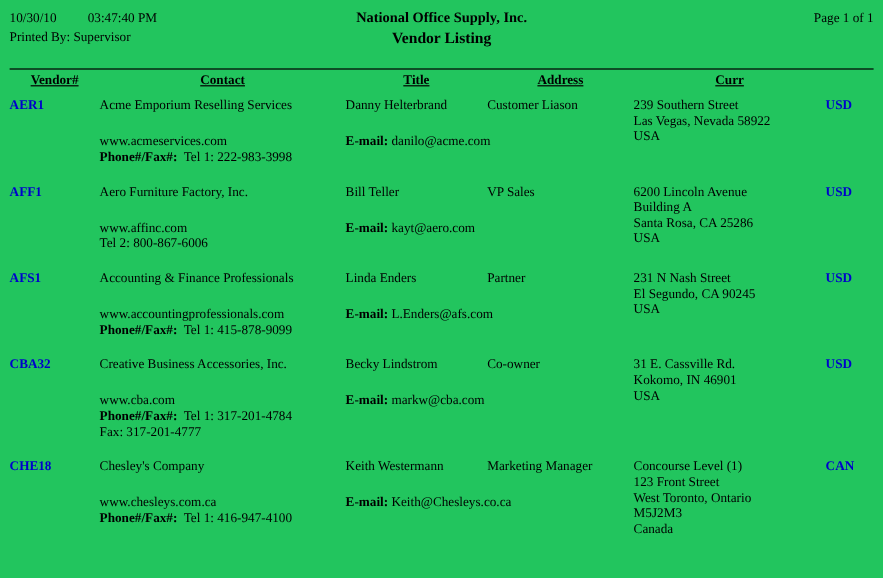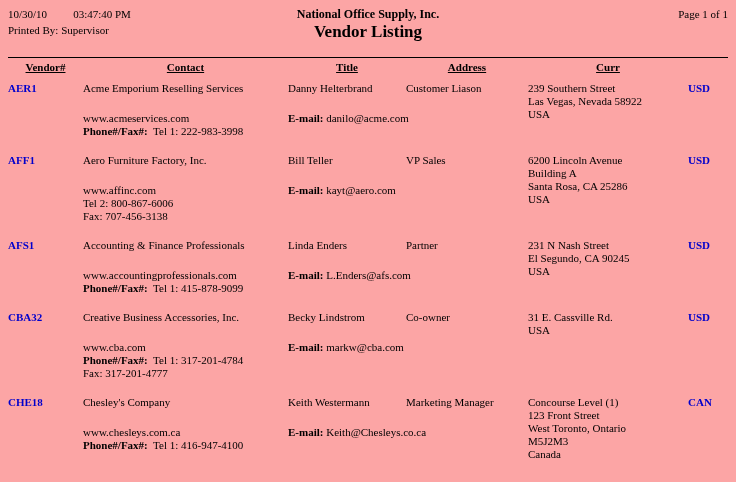--- a/index.html
+++ b/index.html
@@ -1,33 +1,33 @@
 <!DOCTYPE html>
 <html><head>
 <meta charset="utf-8">
 <style>
   html,body{margin:0;padding:0;background:#fff;}
   .page{
     width:736px;height:482px;
-    background:#fca5a5;color:#000;
+    background:#22c55e;color:#000;
     font-family:"Liberation Serif","DejaVu Serif",serif;
     font-size:11px;line-height:13px;
     box-sizing:border-box;
     padding:8px 8px 0 8px;
     overflow:hidden;
     position:relative;
   }
   
   .rpt-header{display:grid;grid-template-columns:1fr auto 1fr;align-items:baseline;}
   .rpt-header .left{text-align:left;}
   .rpt-header .center{text-align:center;}
   .rpt-header .right{text-align:right;}
   .date{display:inline-block;margin-right:26px;}
   .company-name{font-weight:bold;font-size:12px;}
-  .report-title{font-weight:bold;font-size:17px;line-height:22px;}
+  .report-title{font-weight:bold;font-size:13px;line-height:22px;}
   .printed-by{font-size:11px;margin-top:3px;}
   .page-num{font-size:11px;}
   .rule{border-top:1px solid #000;margin-top:14px;margin-bottom:3px;}
   
   .grid{display:grid;grid-template-columns:75px 205px 118px 122px 160px 1fr;column-gap:0;}
   .thead{margin-top:2px;margin-bottom:8px;}
   .thead .th{font-weight:bold;text-decoration:underline;font-size:11px;text-align:center;}
   .vrow{margin-bottom:16px;}
   .line{min-height:13px;white-space:nowrap;}
   .gap{margin-top:17px;}
@@ -85,21 +85,20 @@
     </div>
     <div class="col"><span class="vcode">USD</span></div>
   </div>
 
   <div class="grid vrow">
     <div class="col"><span class="vcode">AFF1</span></div>
     <div class="col">
       <div class="line">Aero Furniture Factory, Inc.</div>
       <div class="line gap">www.affinc.com</div>
       <div class="line">Tel 2: 800-867-6006</div>
-      <div class="line">Fax: 707-456-3138</div>
     </div>
     <div class="col">
       <div class="line">Bill Teller</div>
       <div class="line gap"><span class="b">E-mail:</span> <span>kayt@aero.com</span></div>
     </div>
     <div class="col">
         <div class="line">VP Sales</div>
       </div>
     <div class="col">
       <div class="line">6200 Lincoln Avenue</div>
@@ -142,20 +141,21 @@
     </div>
     <div class="col">
       <div class="line">Becky Lindstrom</div>
       <div class="line gap"><span class="b">E-mail:</span> <span>markw@cba.com</span></div>
     </div>
     <div class="col">
         <div class="line">Co-owner</div>
       </div>
     <div class="col">
       <div class="line">31 E. Cassville Rd.</div>
+      <div class="line">Kokomo, IN 46901</div>
       <div class="line">USA</div>
     </div>
     <div class="col"><span class="vcode">USD</span></div>
   </div>
 
   <div class="grid vrow">
     <div class="col"><span class="vcode">CHE18</span></div>
     <div class="col">
       <div class="line">Chesley's Company</div>
       <div class="line gap">www.chesleys.com.ca</div>

